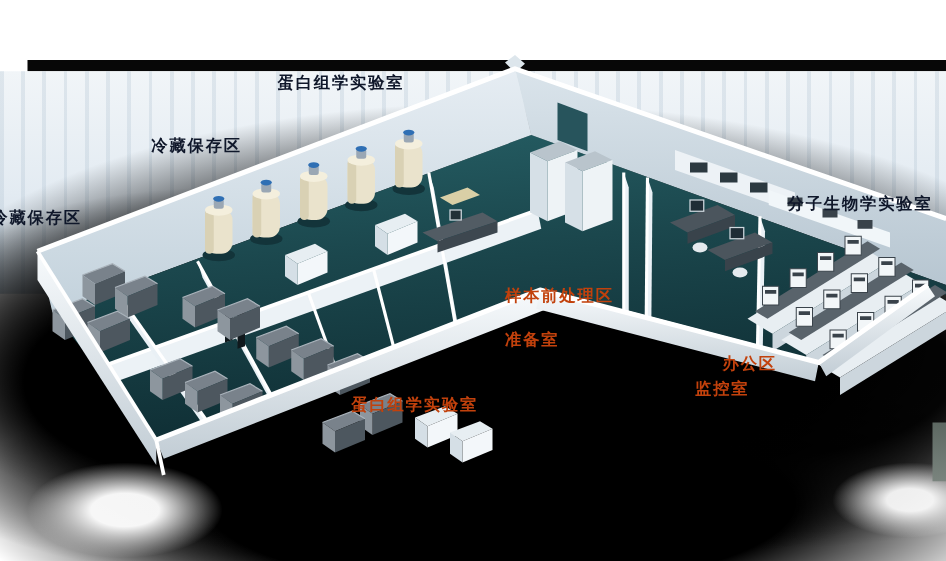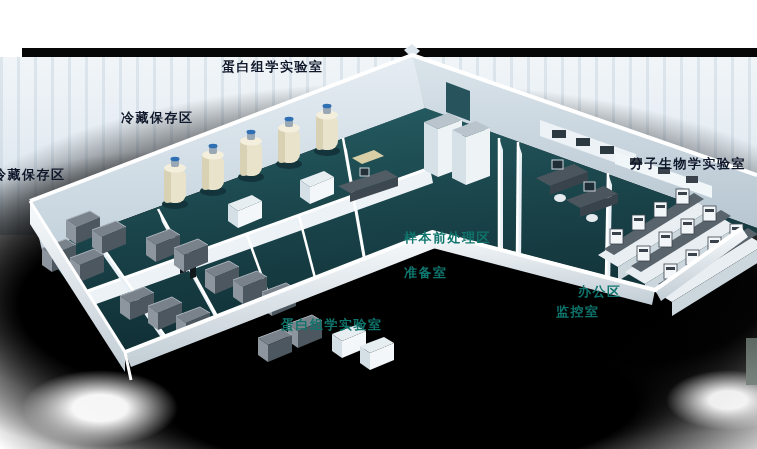--- a/index.html
+++ b/index.html
@@ -29,21 +29,21 @@
       radial-gradient(ellipse 62px 30px at 728px 400px, rgba(255,255,255,.92) 30%, rgba(255,255,255,0) 100%);
   }
   .edge-sliver{position:absolute;left:746px;top:338px;width:11px;height:47px;
     background:linear-gradient(180deg,#5d6862,#7a847e);}
   svg.render{position:absolute;left:0;top:0;}
   .area-label{
     position:absolute;font-weight:bold;font-size:13px;letter-spacing:1.5px;
     white-space:nowrap;line-height:1;
   }
   .tone-dark{color:#0f172a;}
-  .tone-light{color:#0f766e;}
+  .tone-light{color:#c2410c;}
 </style>
 </head>
 <body>
 
 <div class="stage">
 
   <div class="topbar"></div>
   <div class="stripe-panel"></div>
   <div class="dark-glow"></div>
   <div class="bg-patches"></div>

